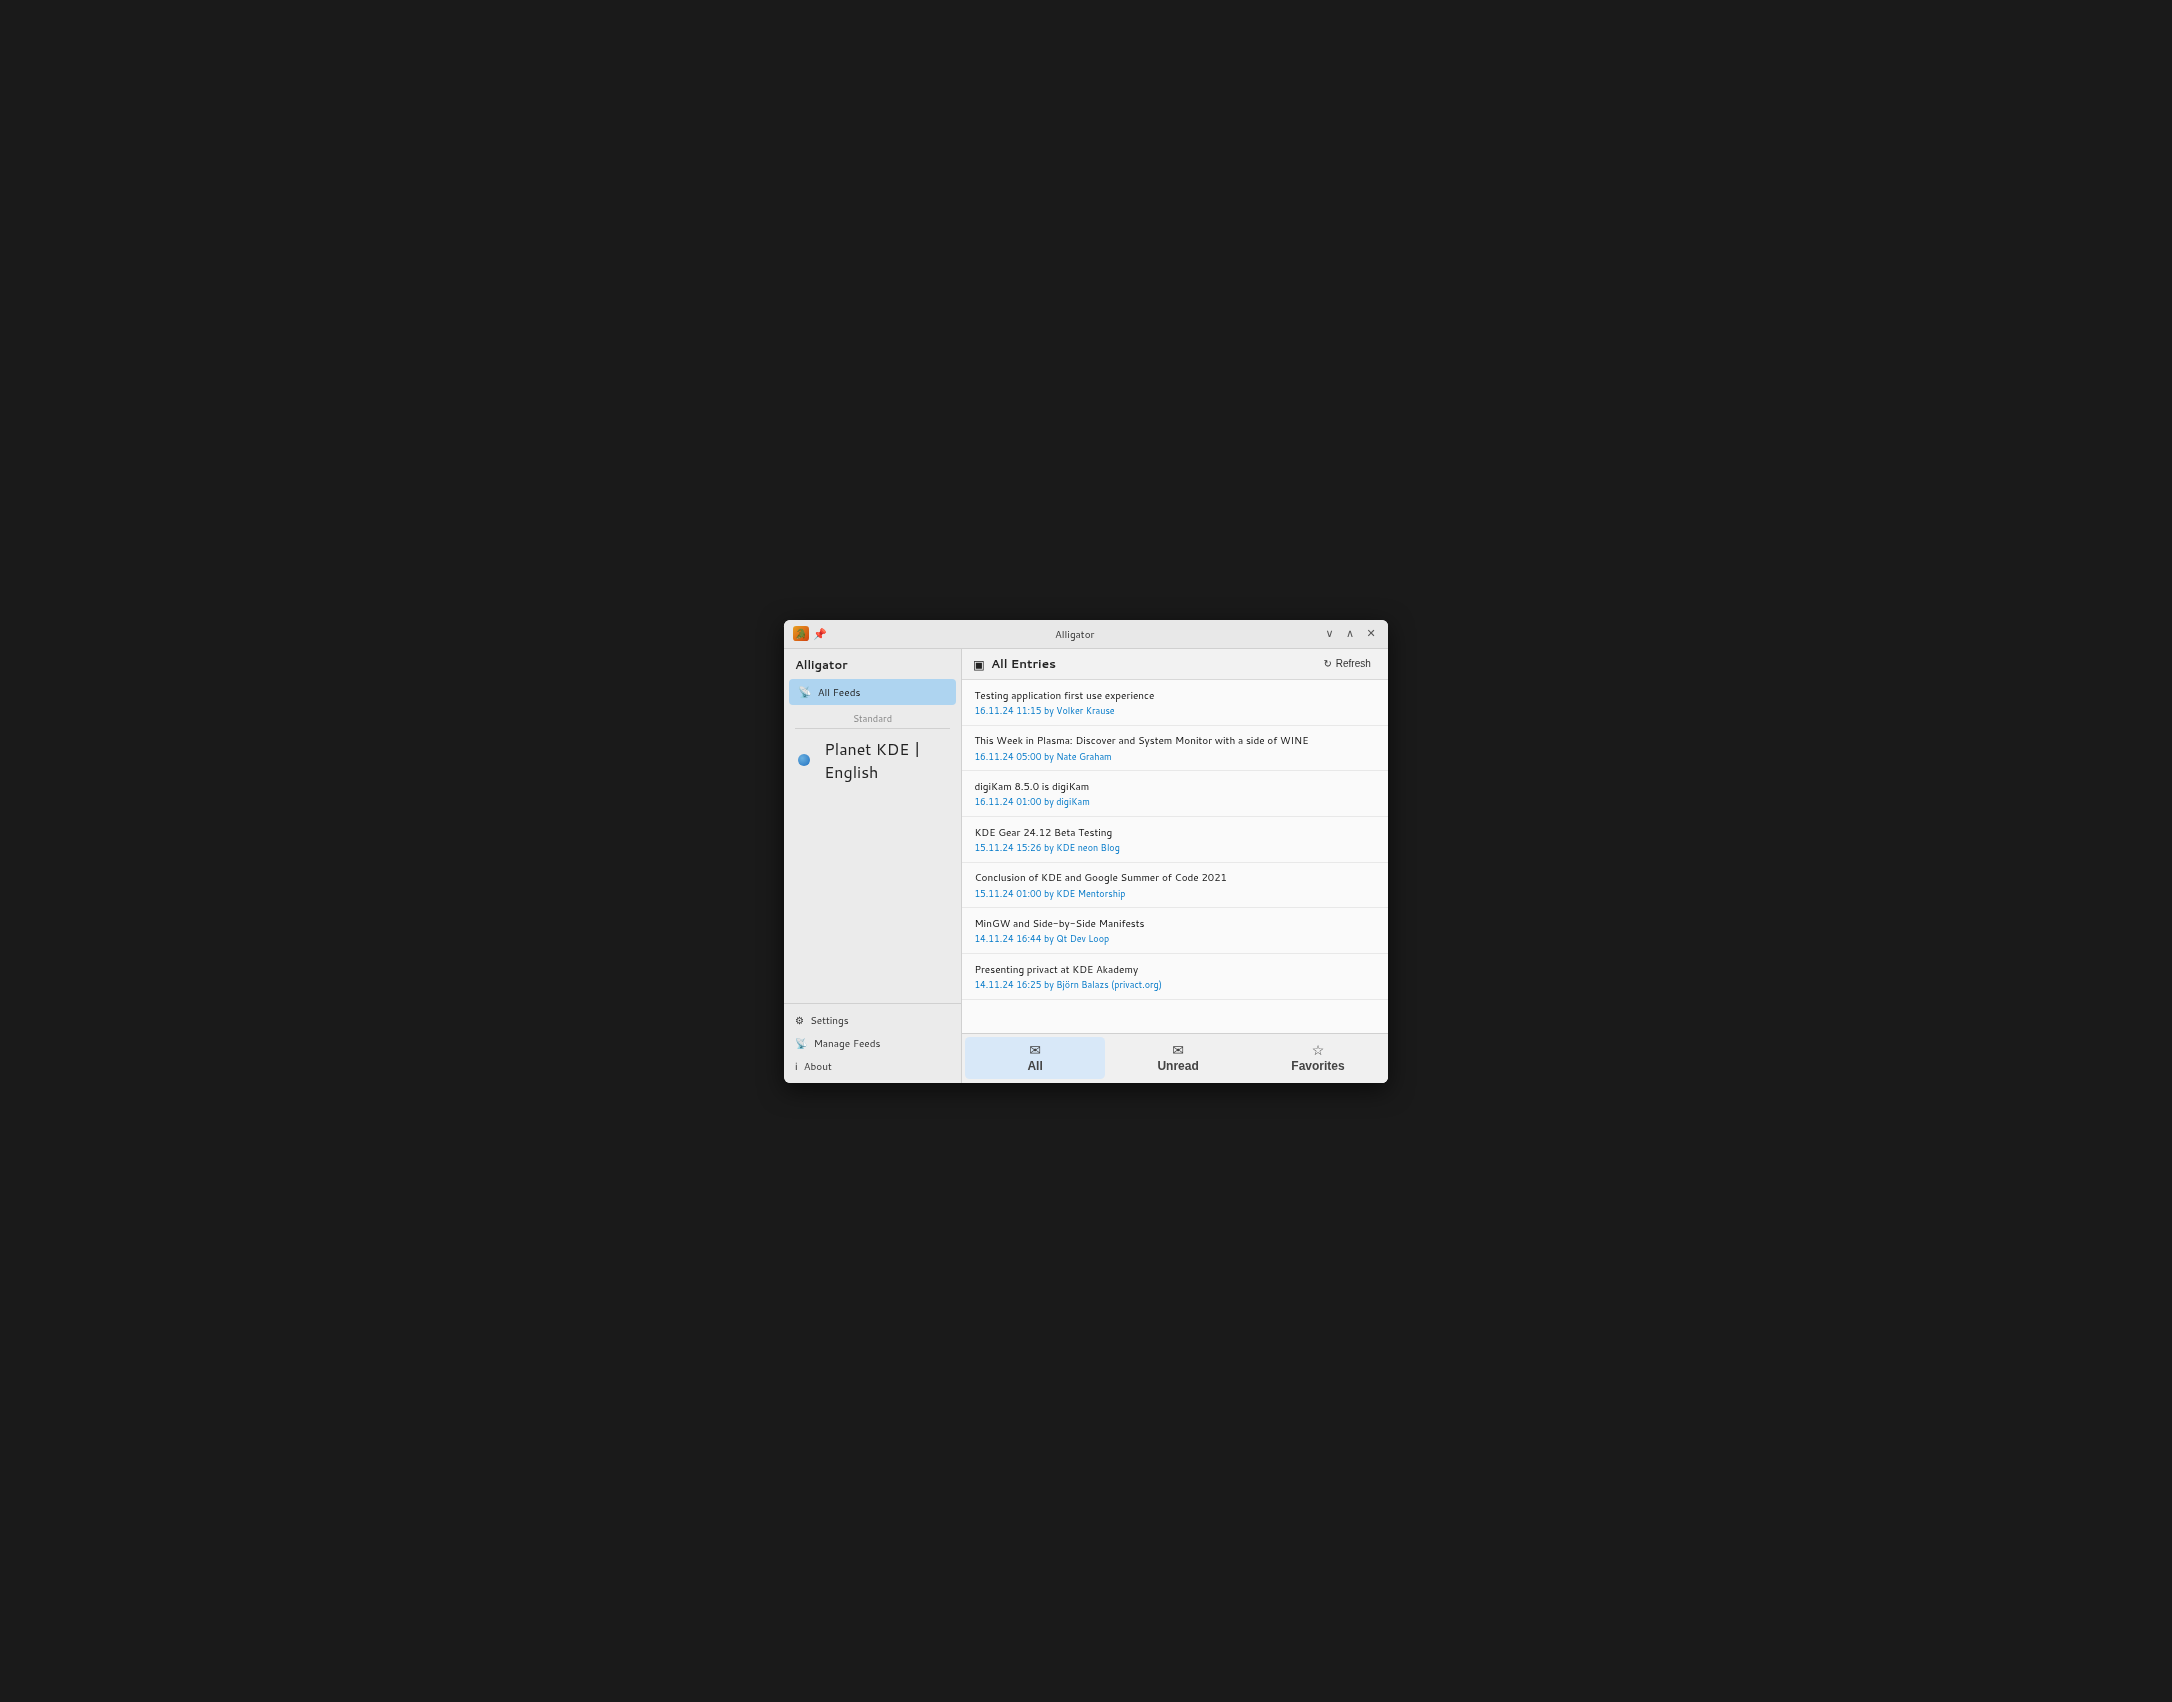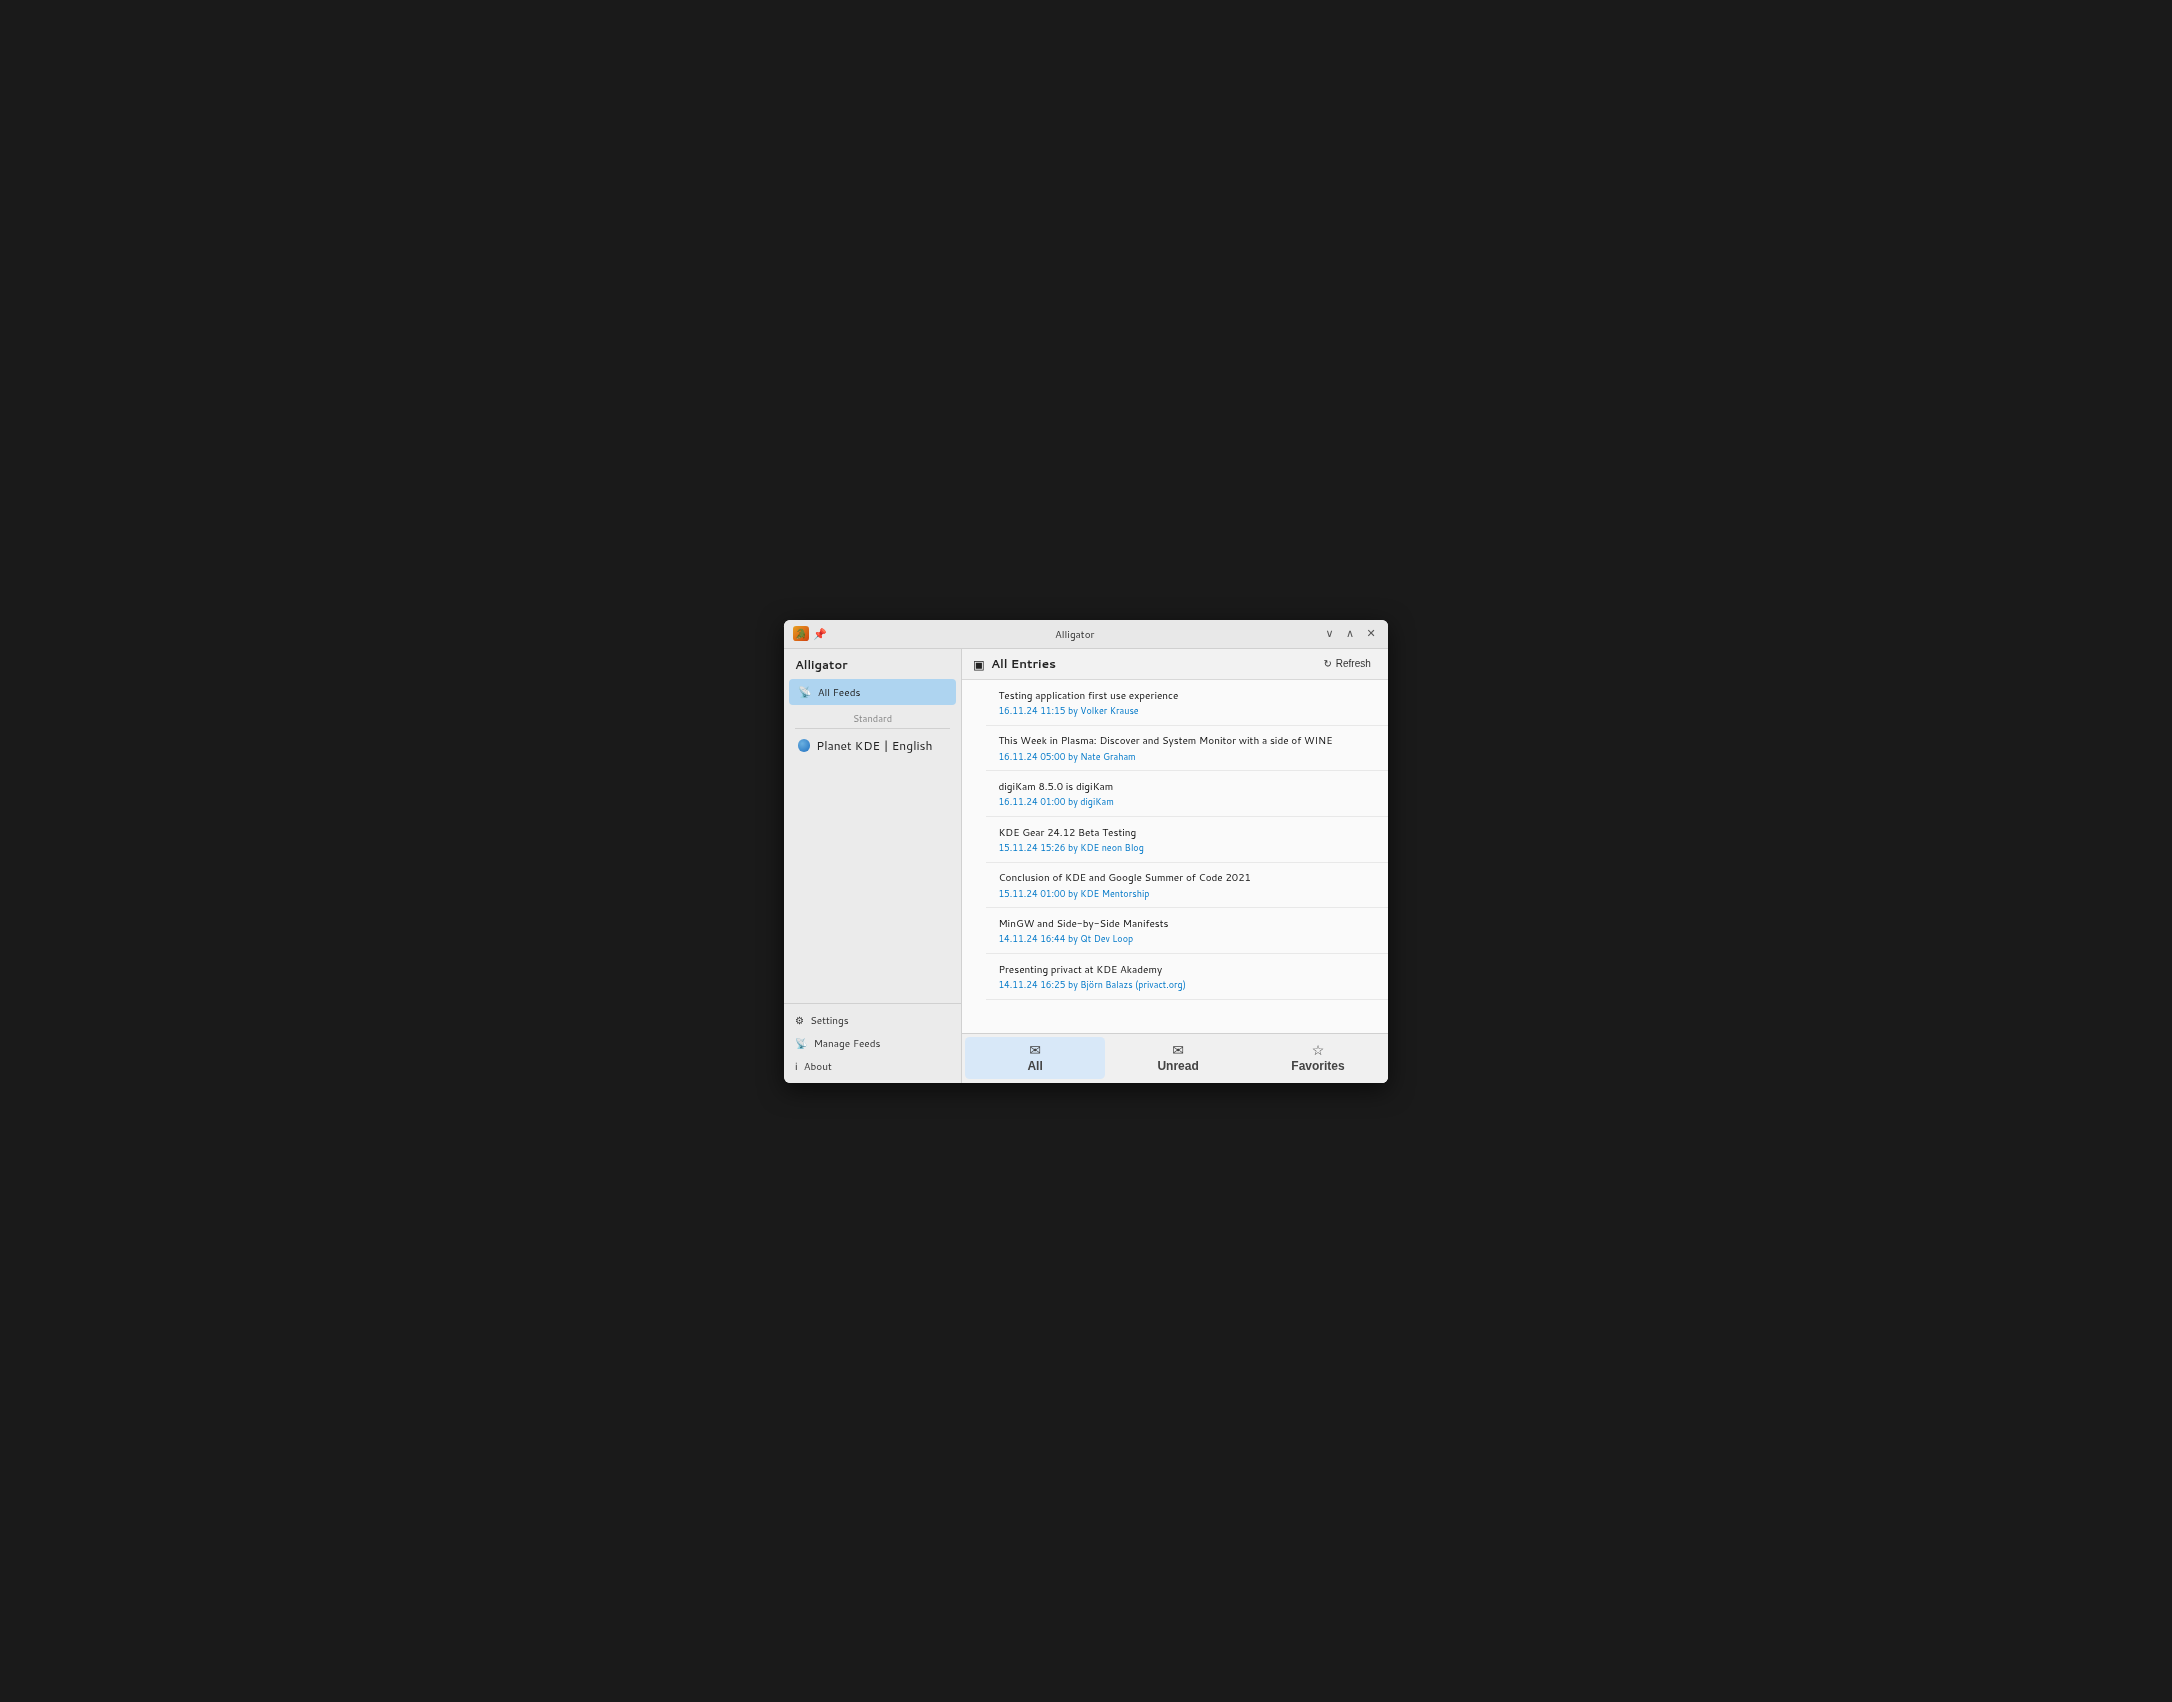--- a/index.html
+++ b/index.html
@@ -128,28 +128,27 @@
 
     .sidebar-divider {
       height: 0.8px;
       background: #d0d0d0;
       margin: 0 11px 3.1px;
     }
 
     .sidebar-item {
       display: flex;
       align-items: center;
-      gap: 6px;
+      gap: 14px;
       padding: 4.6px 9.3px;
       margin: 0 4.6px;
       cursor: pointer;
       border-radius: 3.9px;
-      font-size: 12px;
+      font-size: 16px;
       color: #222;
-      text-align: center;
     }
 
     .planet-icon {
       width: 12.4px;
       height: 12.4px;
       border-radius: 50%;
       background: radial-gradient(circle at 35% 35%, #6ab0e0, #2070c0);
       display: flex;
       align-items: center;
       justify-content: center;
@@ -217,21 +216,20 @@
       font-size: 10px;
       color: #333;
       padding: 2.3px 6.2px;
       border-radius: 3.1px;
     }
 
     
     .entries-list {
       flex: 1;
       overflow-y: auto;
-      margin-left: 24px;
     }
 
     .entries-list::-webkit-scrollbar {
       width: 6.2px;
     }
     .entries-list::-webkit-scrollbar-track {
       background: #f0f0f0;
     }
     .entries-list::-webkit-scrollbar-thumb {
       background: #c0c0c0;

